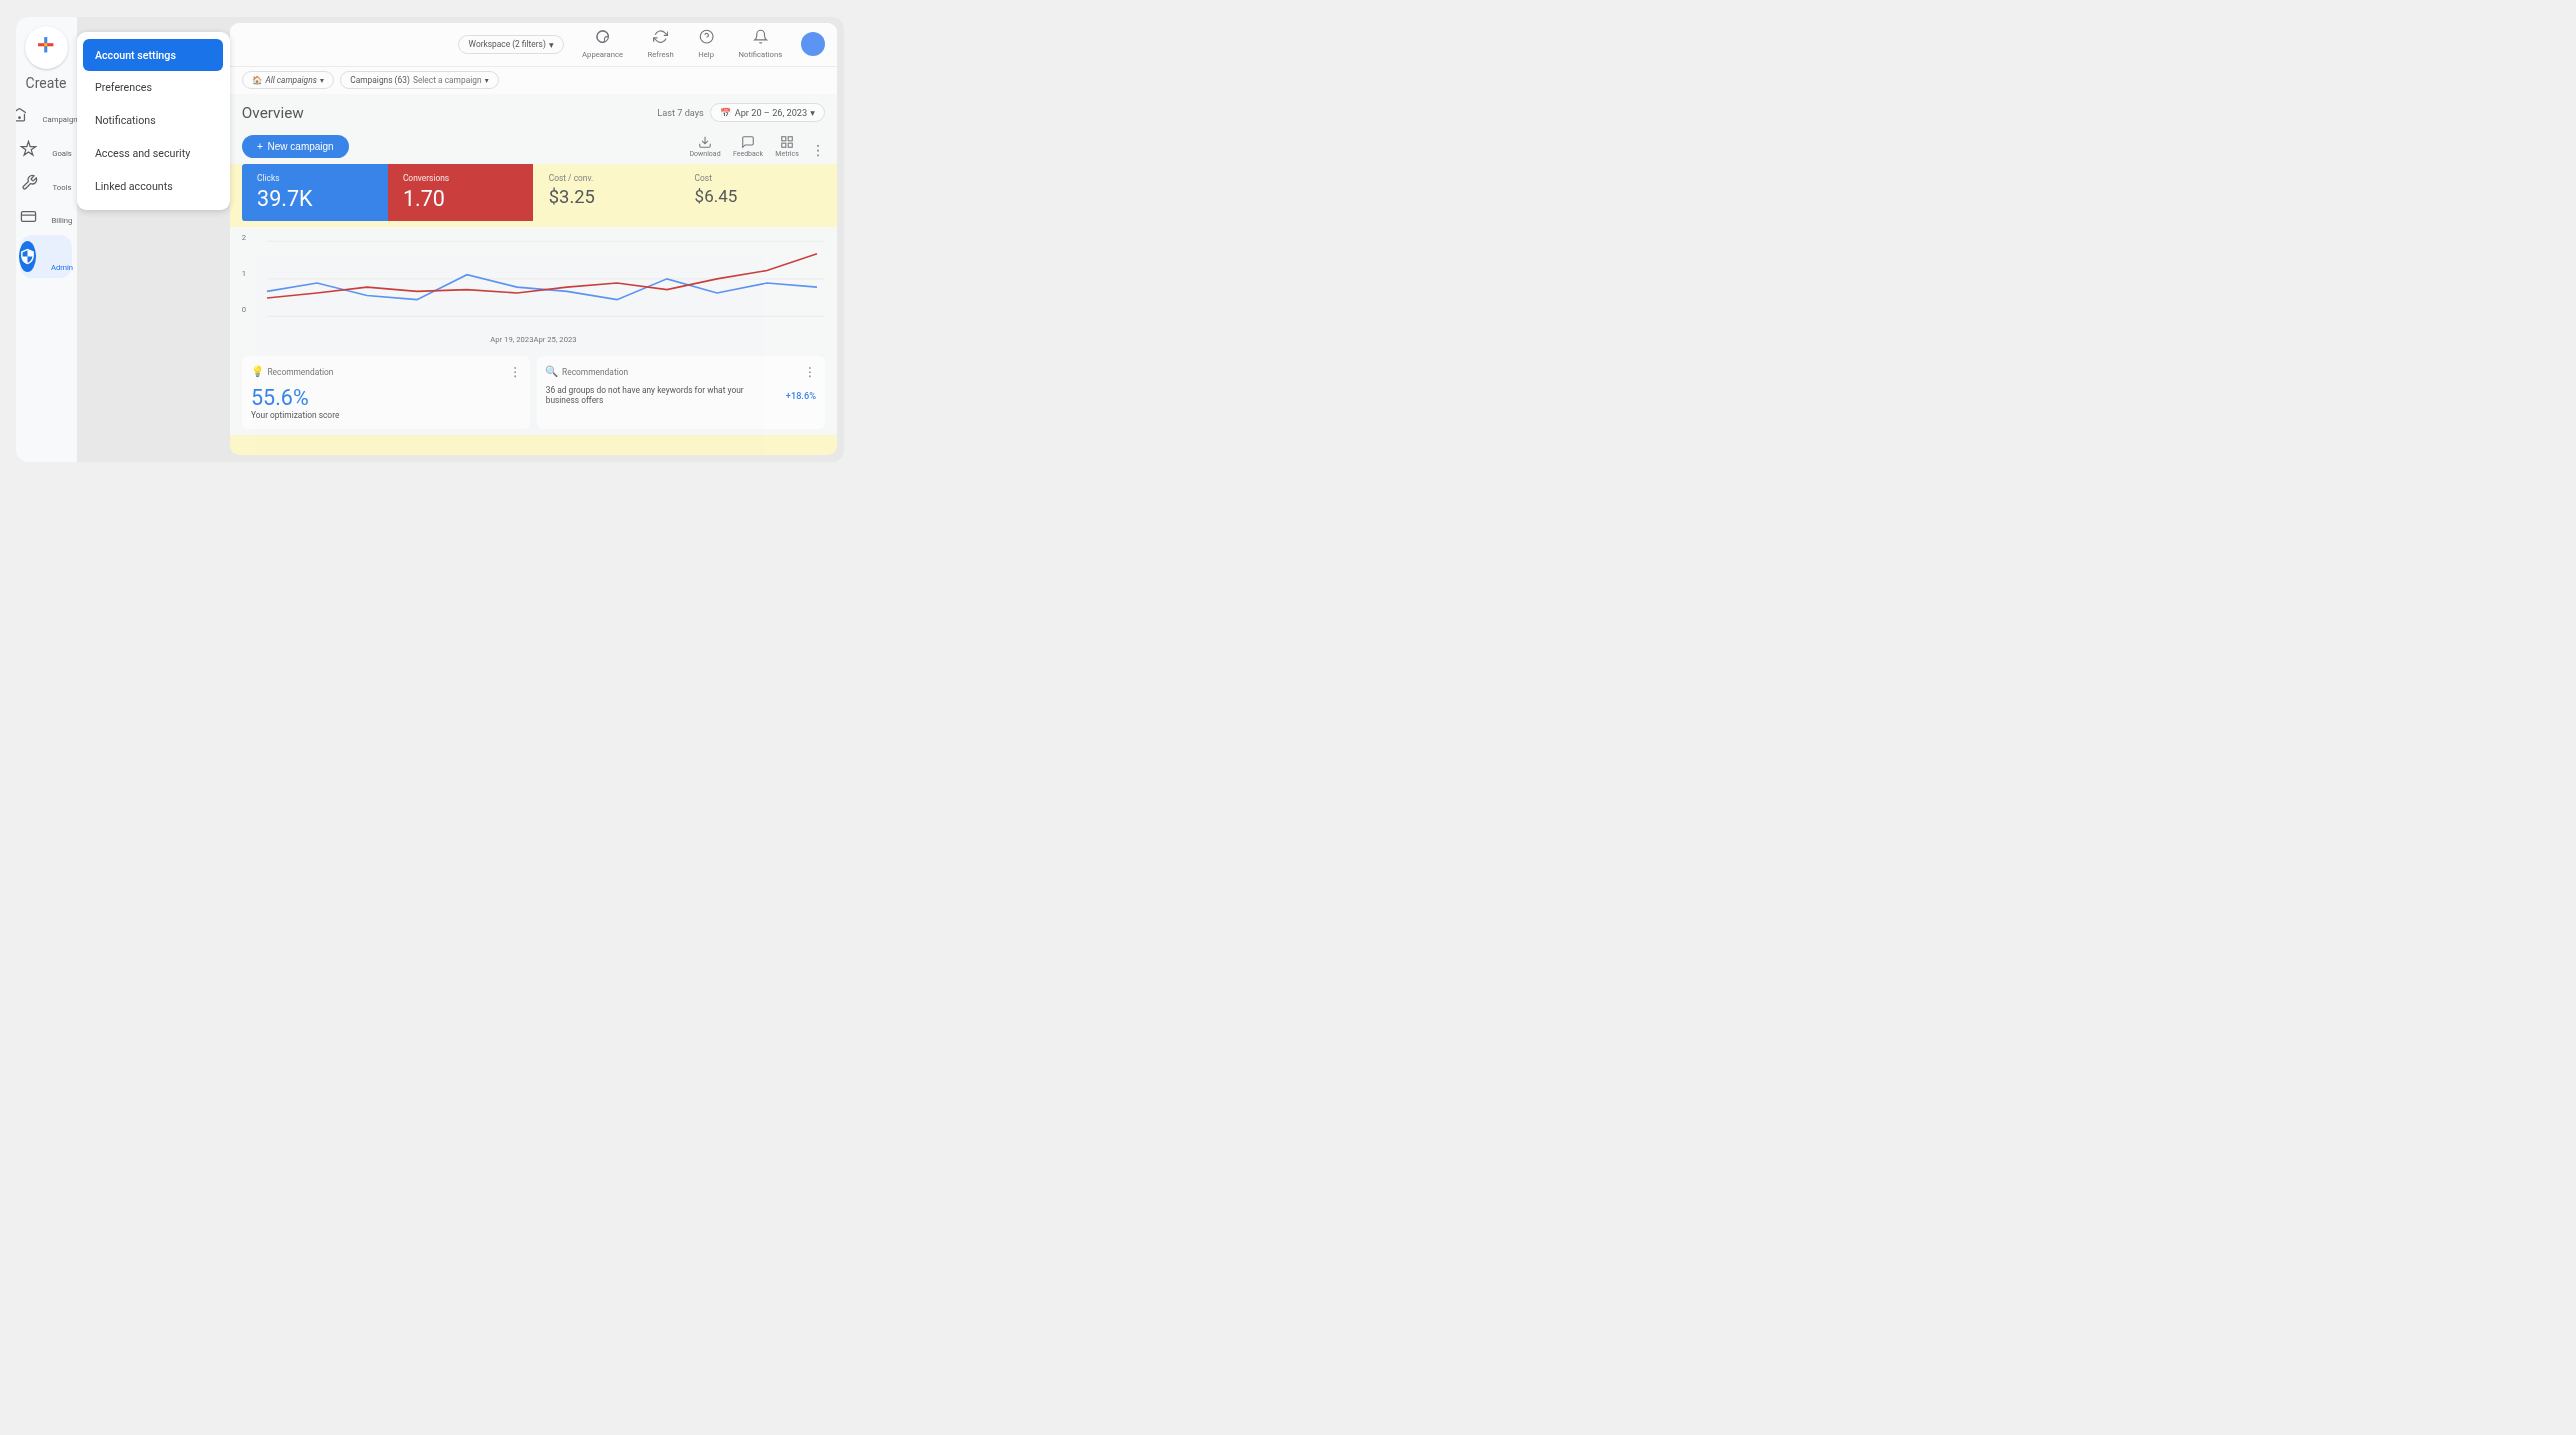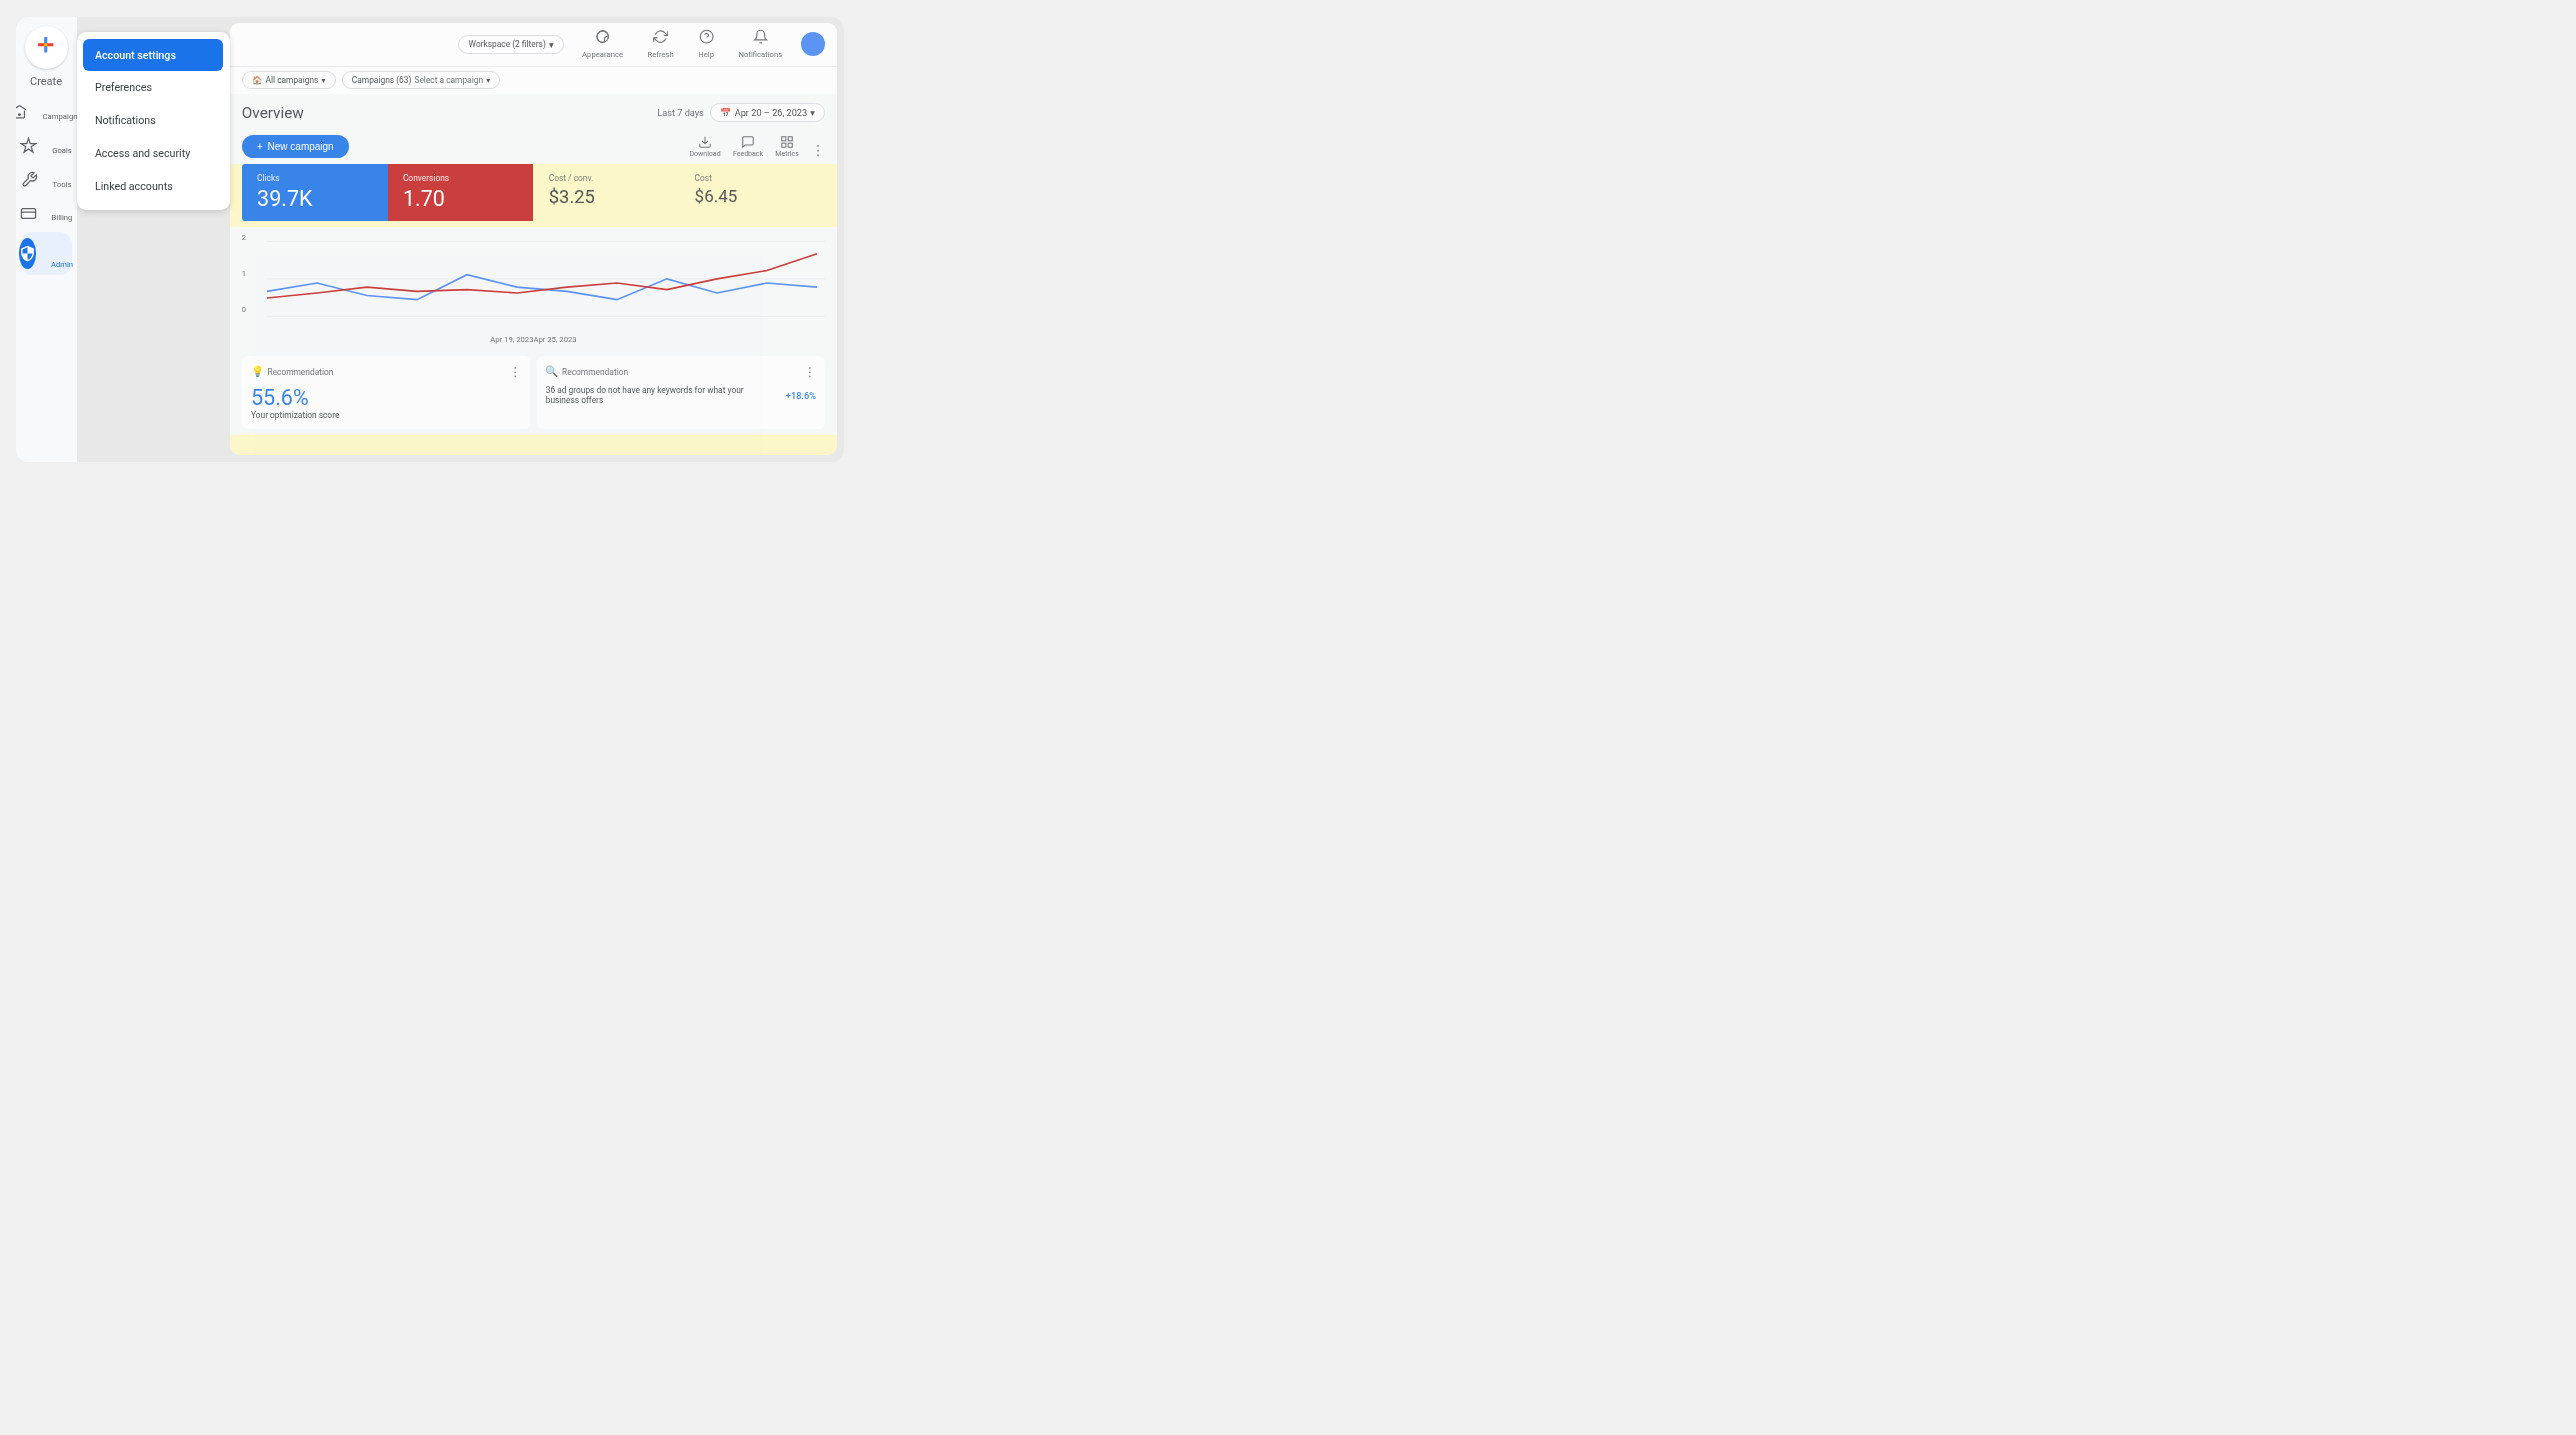--- a/index.html
+++ b/index.html
@@ -394,21 +394,21 @@
       <button class="create-btn">
         <span class="plus-icon">
           
           <svg width="21.5" height="21.5" viewBox="0 0 28 28">
             <rect x="12" y="4" width="4" height="20" fill="#4285f4"></rect>
             <rect x="4" y="12" width="20" height="4" fill="#ea4335"></rect>
             <rect x="12" y="12" width="4" height="4" fill="#fbbc04"></rect>
           </svg>
         </span>
       </button>
-      <span class="nav-label" style="font-size:11px;color:#5f6368;">Create</span>
+      <span class="nav-label" style="font-size:14px;color:#5f6368;">Create</span>
     </div>
 
     <div class="nav-item">
       <div class="nav-icon">
         <svg width="17" height="17" viewBox="0 0 24 24" fill="none" stroke="#5f6368" stroke-width="1.8">
           <path d="M3 8l7.89-5.26a2 2 0 012.22 0L21 8M5 9.5v9a1 1 0 001 1h12a1 1 0 001-1v-9"></path>
           <circle cx="12" cy="15" r="2" fill="#5f6368" stroke="none"></circle>
         </svg>
       </div>
       <span class="nav-label">Campaigns</span>
@@ -520,21 +520,21 @@
         </span>
         <span class="toolbar-label">Notifications</span>
       </div>
 
       <div class="toolbar-avatar"></div>
     </div>
 
     <div style="display:flex;align-items:center;padding:4.6px 12.3px;background:white;border-top:0.8px solid #e8eaed;gap:6.1px;">
       <div class="campaign-selector">
         <span style="font-size:8.4px;">🏠</span>
-        <span style="font-size:8.4px;">All campaigns</span>
+        <span style="font-size:8.4px;font-style:italic;">All campaigns</span>
         <span style="font-size:7.7px;">▾</span>
       </div>
       <div class="campaign-selector">
         <span style="font-size:8.4px;">Campaigns (63)</span>
         <span style="font-size:8.4px;color:#5f6368;">Select a campaign</span>
         <span style="font-size:7.7px;">▾</span>
       </div>
     </div>
 
 

